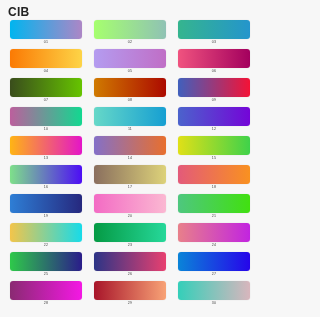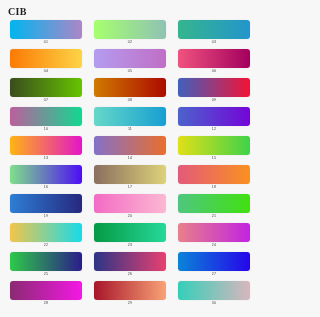--- a/index.html
+++ b/index.html
@@ -6,26 +6,25 @@
   body{
     width:260px;height:317px;
     background:#f7f7f7;
     font-family:"Liberation Sans", sans-serif;
     overflow:hidden;
     position:relative;
   }
   #title{
     position:absolute;
     left:8px; top:6px;
-    font-size:10px;
+    font-size:12px;
     font-weight:700;
     color:#222;
     letter-spacing:.3px;
     line-height:12px;
-    font-family:Liberation Serif, serif;
   }
   #grid{
     position:absolute;
     left:0; top:20px;
     width:260px;
     display:grid;
     grid-template-columns:repeat(3,72px);
     justify-content:center;
     column-gap:12px;
     row-gap:3px;

